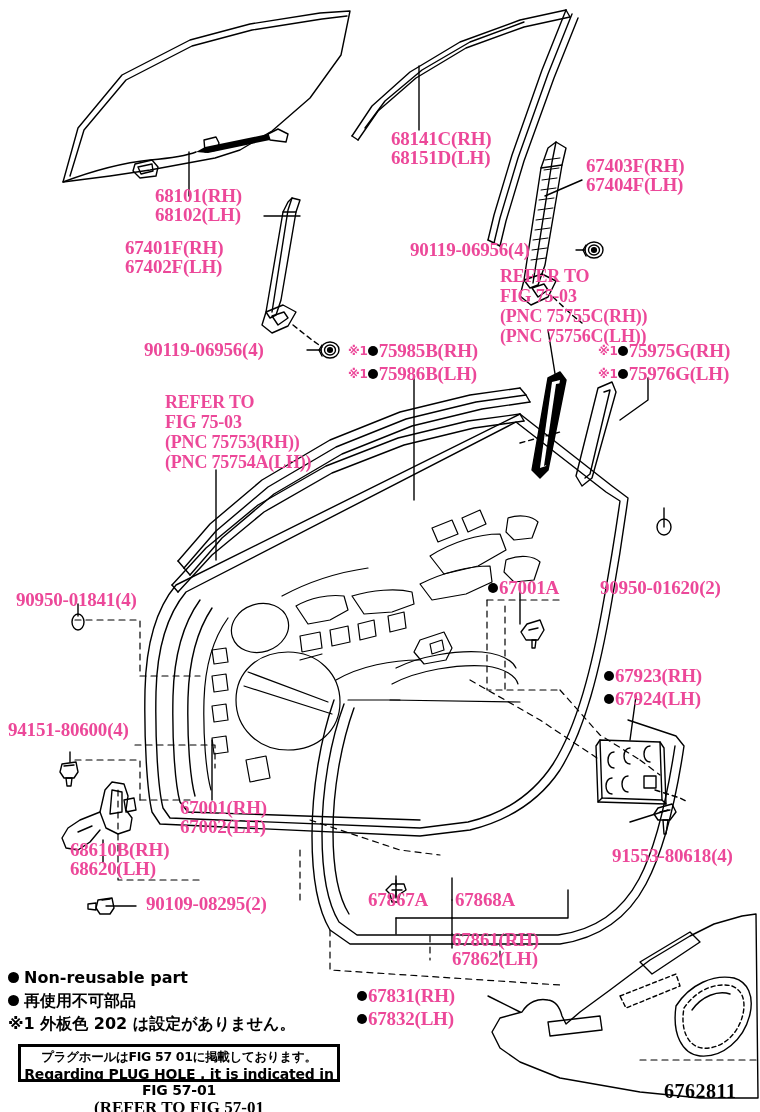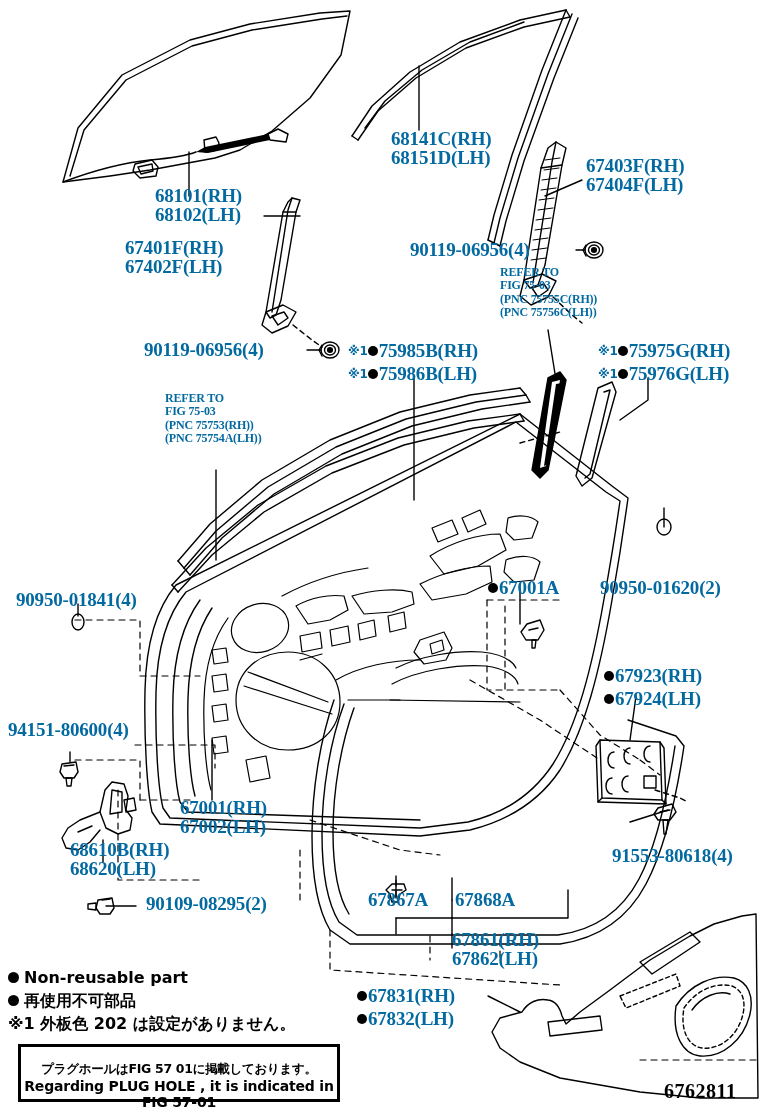--- a/index.html
+++ b/index.html
@@ -1,23 +1,23 @@
 <!DOCTYPE html>
 <html><head>
 <meta charset="utf-8">
 <style>
   html,body{margin:0;padding:0;background:#fff;}
   body{width:760px;height:1112px;position:relative;overflow:hidden;
        font-family:"Liberation Serif",serif;color:#000;}
   #stage{position:absolute;inset:0;width:760px;height:1112px;}
   svg.art{position:absolute;left:0;top:0;width:760px;height:1112px;}
   .lbl{position:absolute;white-space:pre;font-family:"Liberation Serif",serif;
-       font-weight:bold;color:#0369a1;line-height:1.02;letter-spacing:-0.2px;}
+       font-weight:bold;color:#ec4899;line-height:1.02;letter-spacing:-0.2px;}
   .pn{font-size:19px;}
-  .refer{font-size:12px;line-height:1.12;}
+  .refer{font-size:18px;line-height:1.12;}
   .jp{font-family:"DejaVu Sans",sans-serif;font-weight:bold;}
   .legend{position:absolute;font-size:16px;line-height:1.45;}
   .legend .row{white-space:nowrap;}
   .dot{display:inline-block;width:11px;height:11px;border-radius:50%;
        background:#000;vertical-align:0px;margin-right:5px;}
   .dotin{display:inline-block;width:10px;height:10px;border-radius:50%;
        background:#000;vertical-align:1px;margin-right:1px;}
   .note-box{position:absolute;border:3px solid #000;box-sizing:border-box;
             text-align:center;background:#fff;}
   .note-jp{font-family:"DejaVu Sans",sans-serif;font-size:12.5px;font-weight:bold;
@@ -384,21 +384,21 @@
 
   <div class="lbl pn" style="left:357px;top:986px;"><span class="dotin"></span><span>67831(RH)</span></div>
   <div class="lbl pn" style="left:357px;top:1009px;"><span class="dotin"></span><span>67832(LH)</span></div>
 
   <div class="legend" style="left:8px;top:966px;">
     <div class="row jp"><span class="dot"></span><span>Non-reusable part</span></div>
     <div class="row jp"><span class="dot"></span><span>再使用不可部品</span></div>
     <div class="row jp"><span>※1 外板色 202 は設定がありません。</span></div>
   </div>
 
-  <div class="note-box" style="left:18px;top:1044px;width:322px;height:58px;padding-top:14px;">
+  <div class="note-box" style="left:18px;top:1044px;width:322px;height:38px;padding-top:2px;">
     <div class="note-jp"><span>プラグホールはFIG 57 01に掲載しております。</span></div>
     <div class="note-en"><span>Regarding PLUG HOLE , it is indicated in FIG 57-01</span></div>
     <div class="note-ref"><span>(REFER TO FIG 57-01</span></div>
   </div>
 
   <div class="figid" style="left:664px;top:1080px;"><span>6762811</span></div>
 
 </div>
 
 </body></html>

